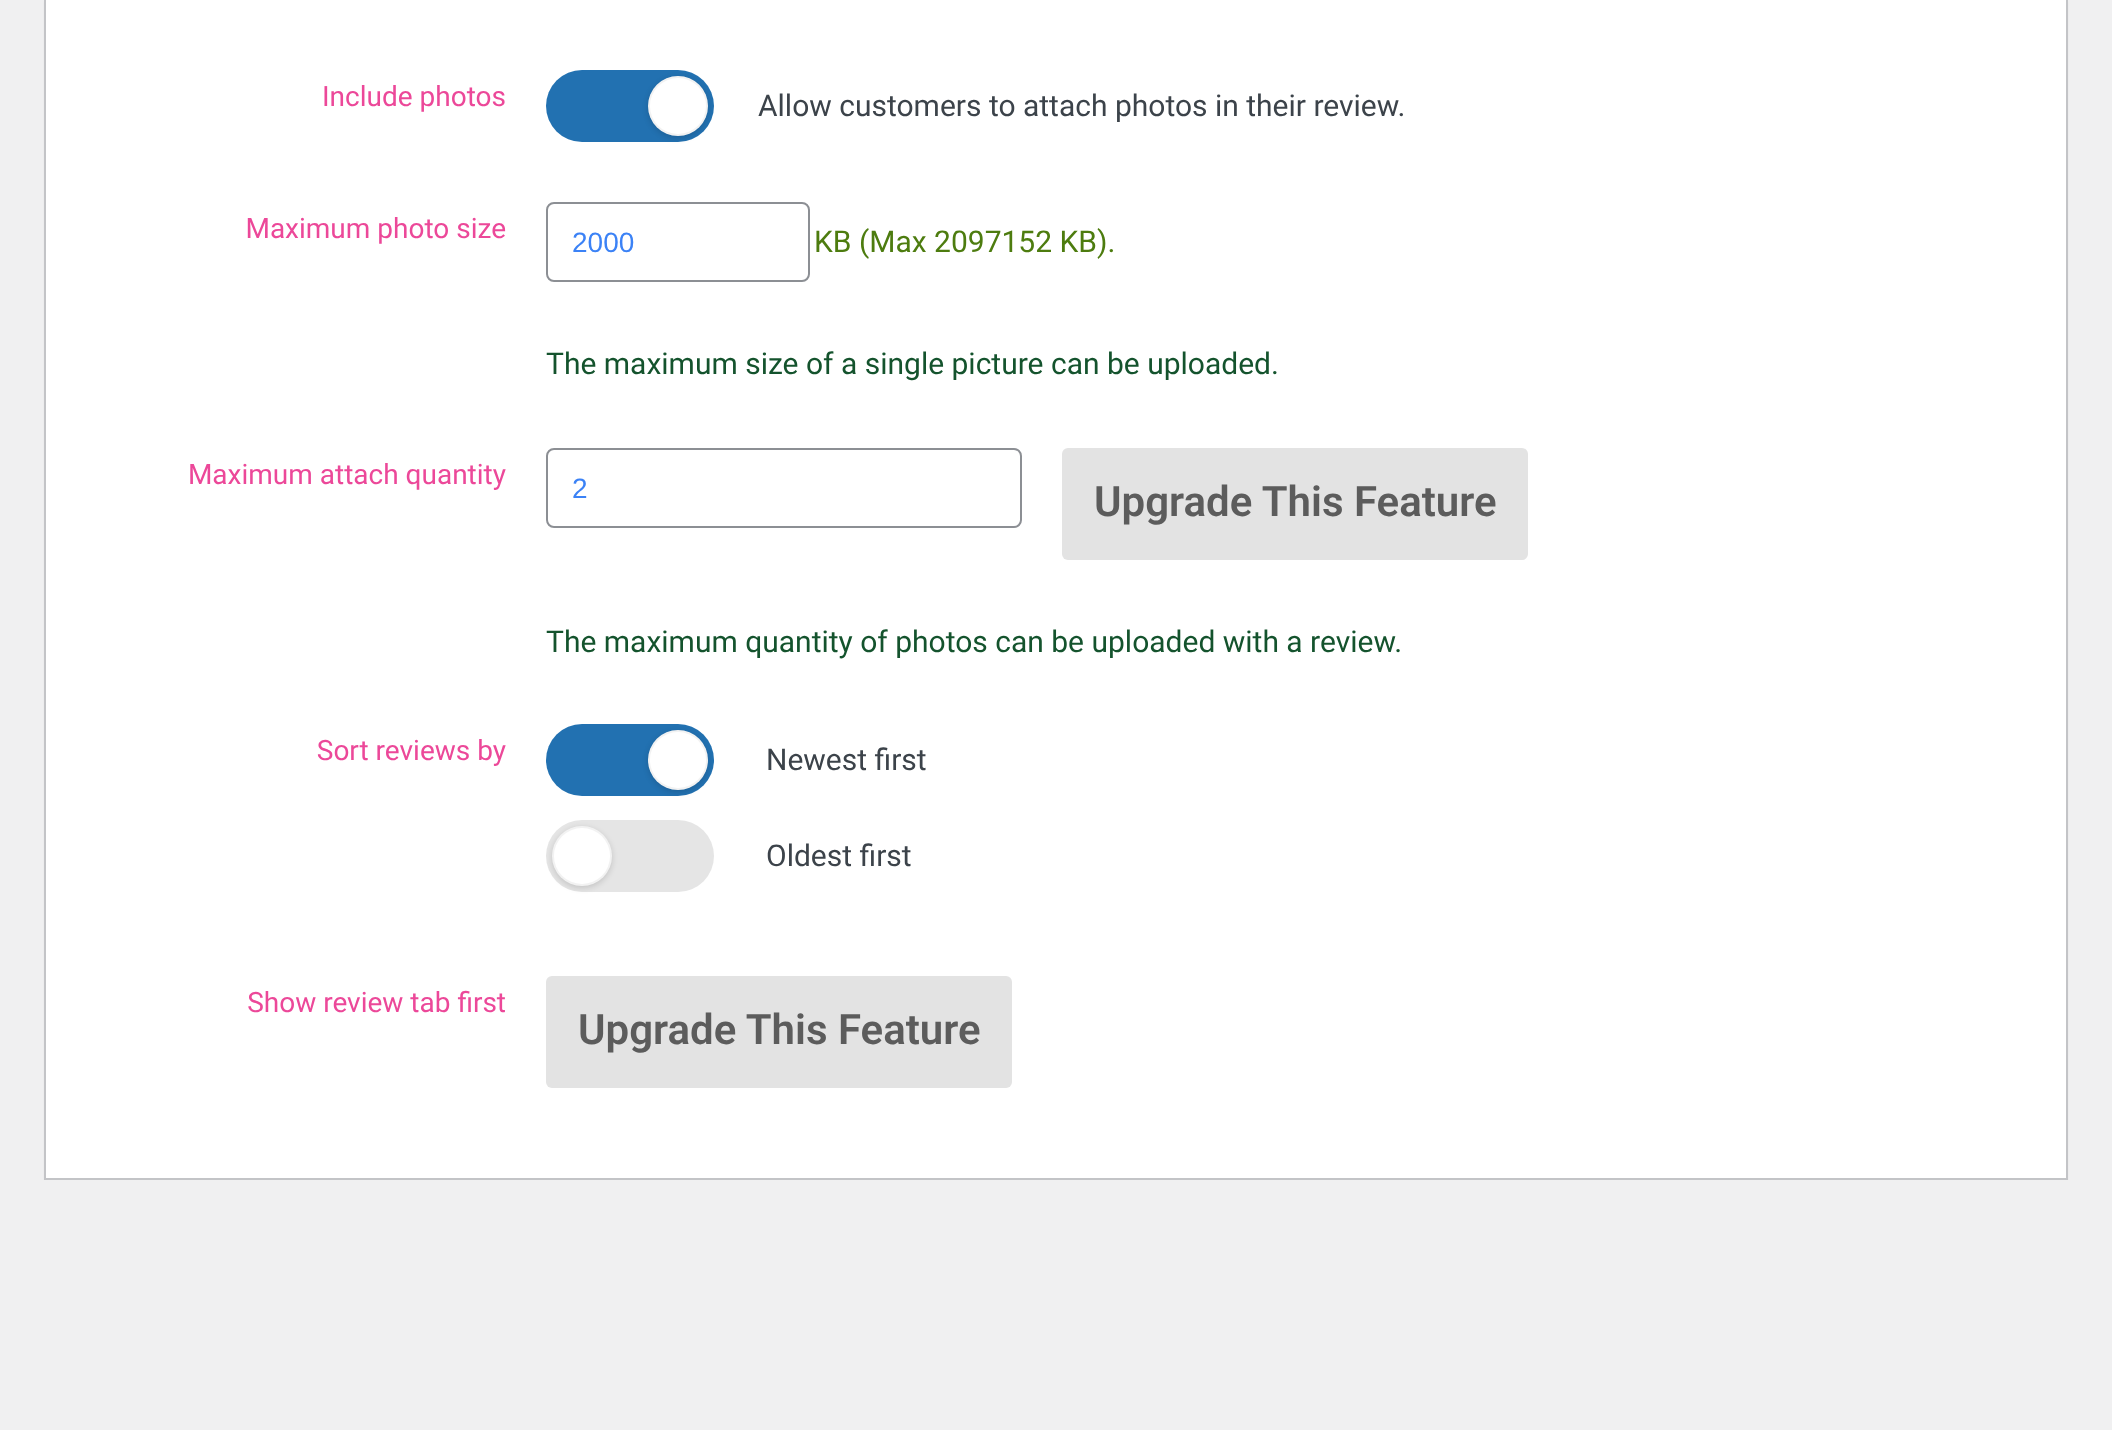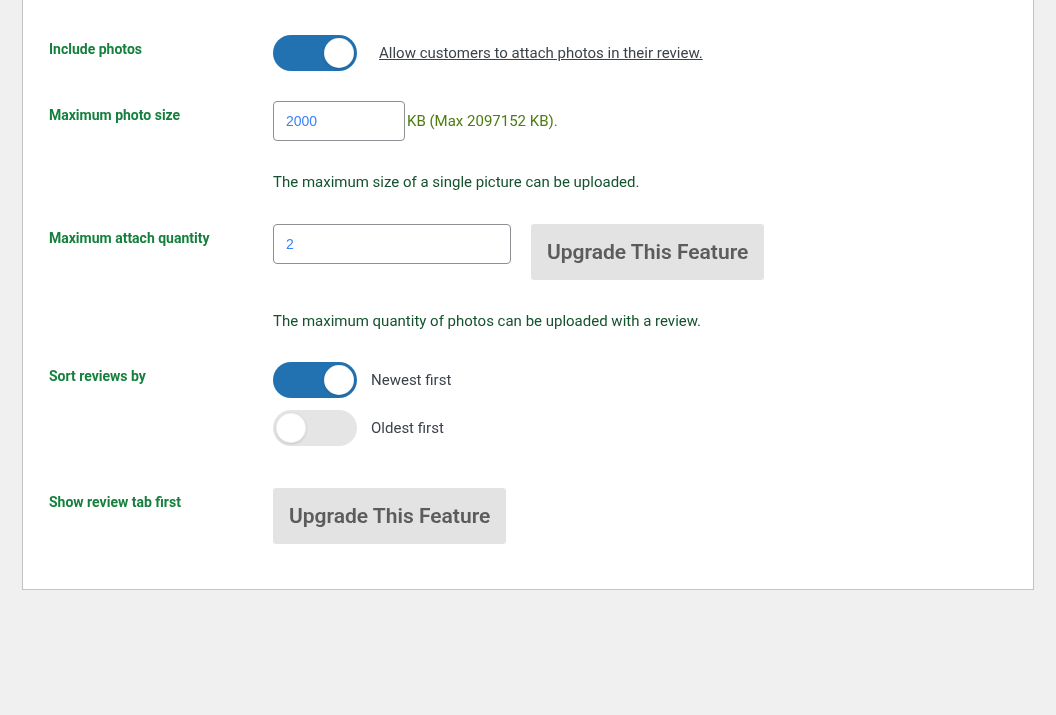--- a/index.html
+++ b/index.html
@@ -21,46 +21,45 @@
       border: 1px solid #c3c4c7;
       border-top: none;
       box-shadow: 0 1px 1px rgba(0,0,0,.04);
       padding: 20px 0 30px 0;
     }
     .form-table {
       width: 100%;
       border-collapse: collapse;
     }
     .form-table th {
-      text-align: left;
+      text-align: right;
       vertical-align: top;
-      font-weight: 700;
-      font-size: 14px;
-      color: #15803d;
+      font-weight: 400;
+      font-size: 14px;
+      color: #ec4899;
       width: 240px;
       padding: 20px 10px 20px 26px;
       line-height: 1.4;
     }
     .form-table td {
       vertical-align: top;
       padding: 15px 30px 15px 10px;
       line-height: 1.5;
       font-size: 14px;
       color: #3c434a;
     }
     .include-photos-cell {
       display: flex;
       align-items: center;
       gap: 22px;
-      text-decoration: underline;
     }
     .sort-cell .sort-option {
       display: flex;
       align-items: center;
-      gap: 14px;
+      gap: 26px;
       margin-bottom: 12px;
     }
     .toggle {
       position: relative;
       width: 84px;
       height: 36px;
       border-radius: 18px;
       cursor: pointer;
       flex-shrink: 0;
     }

